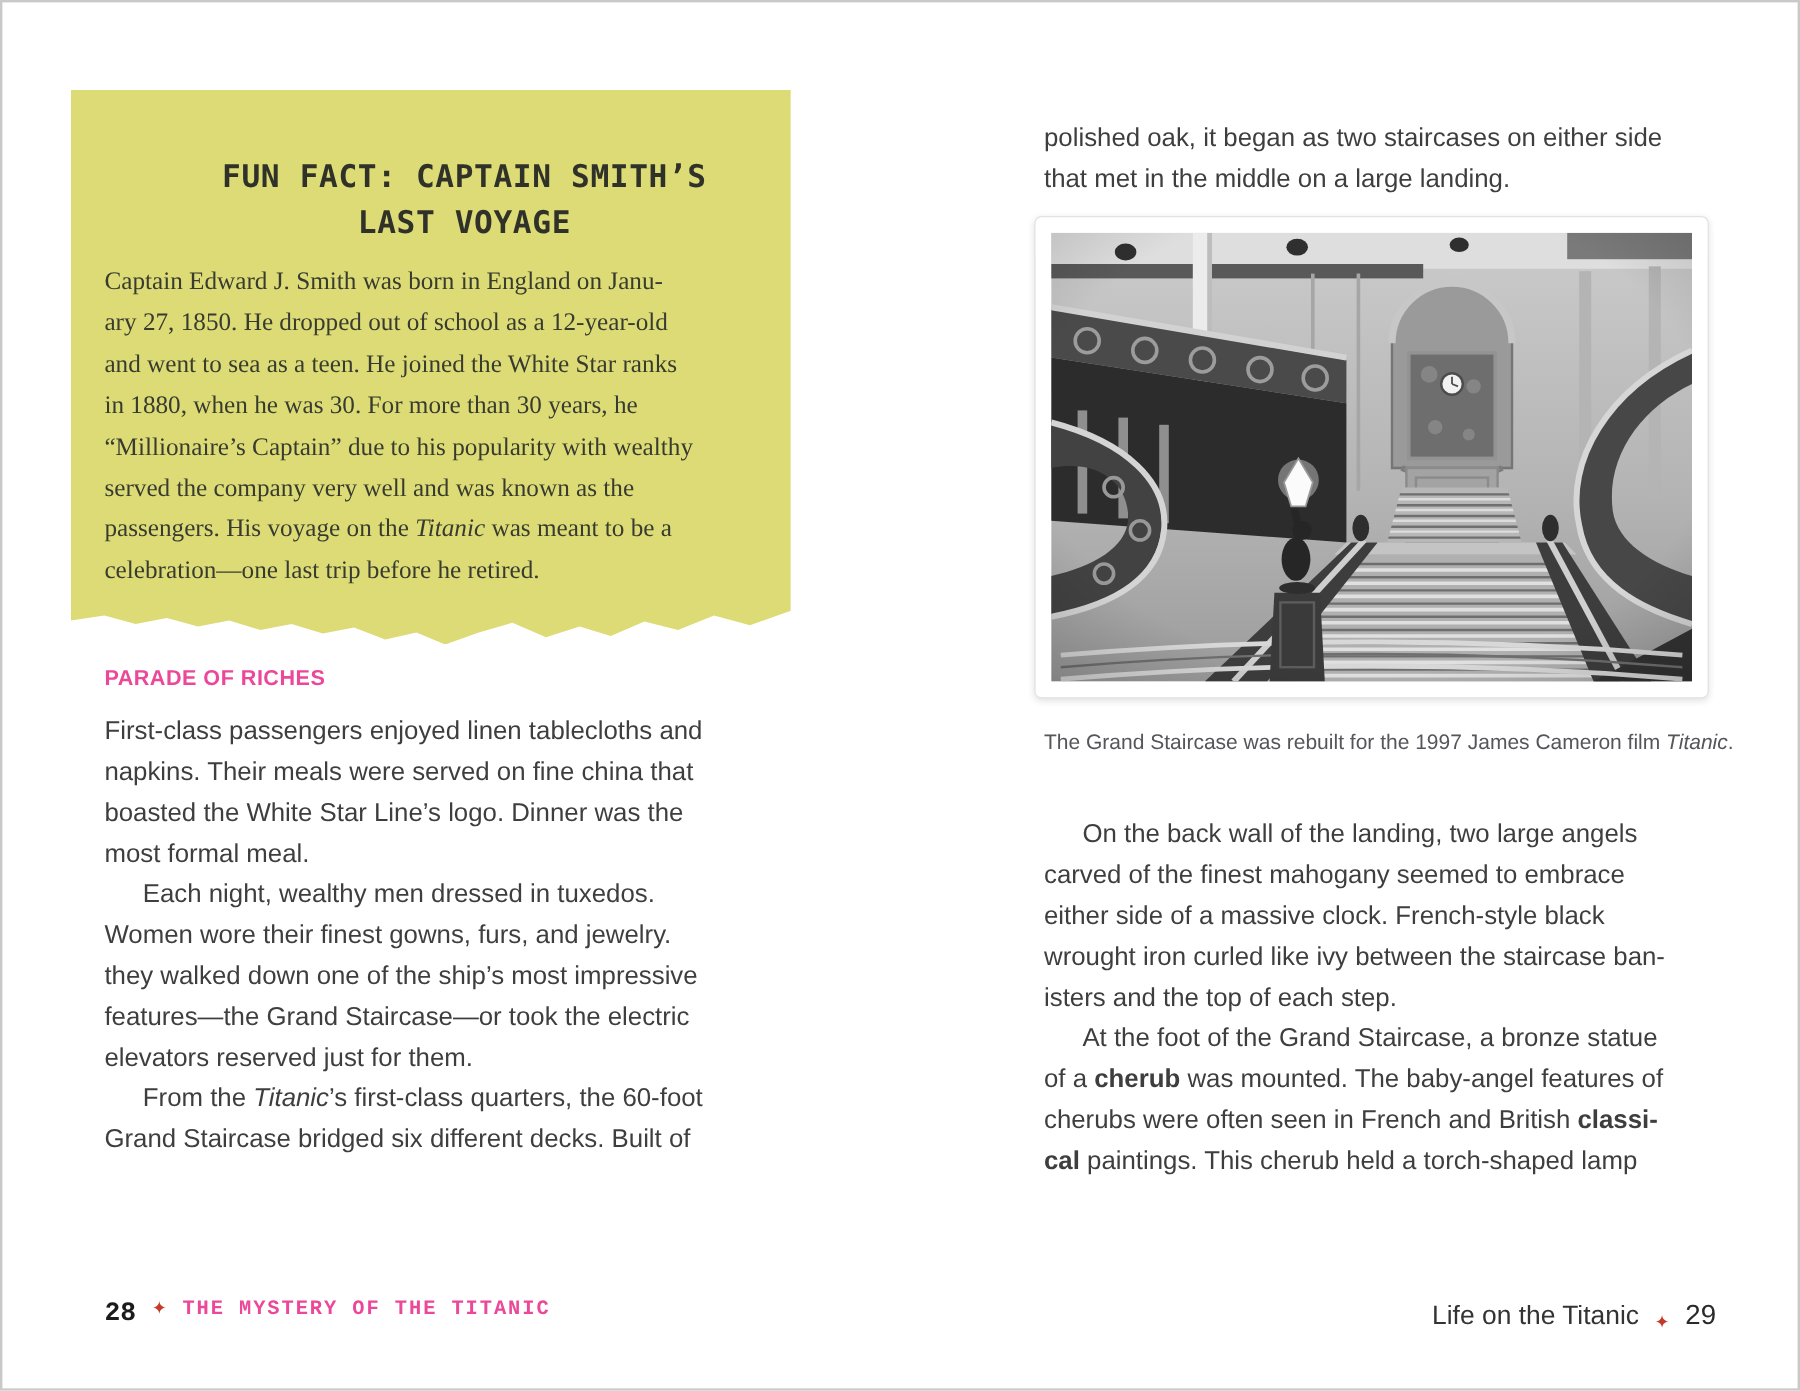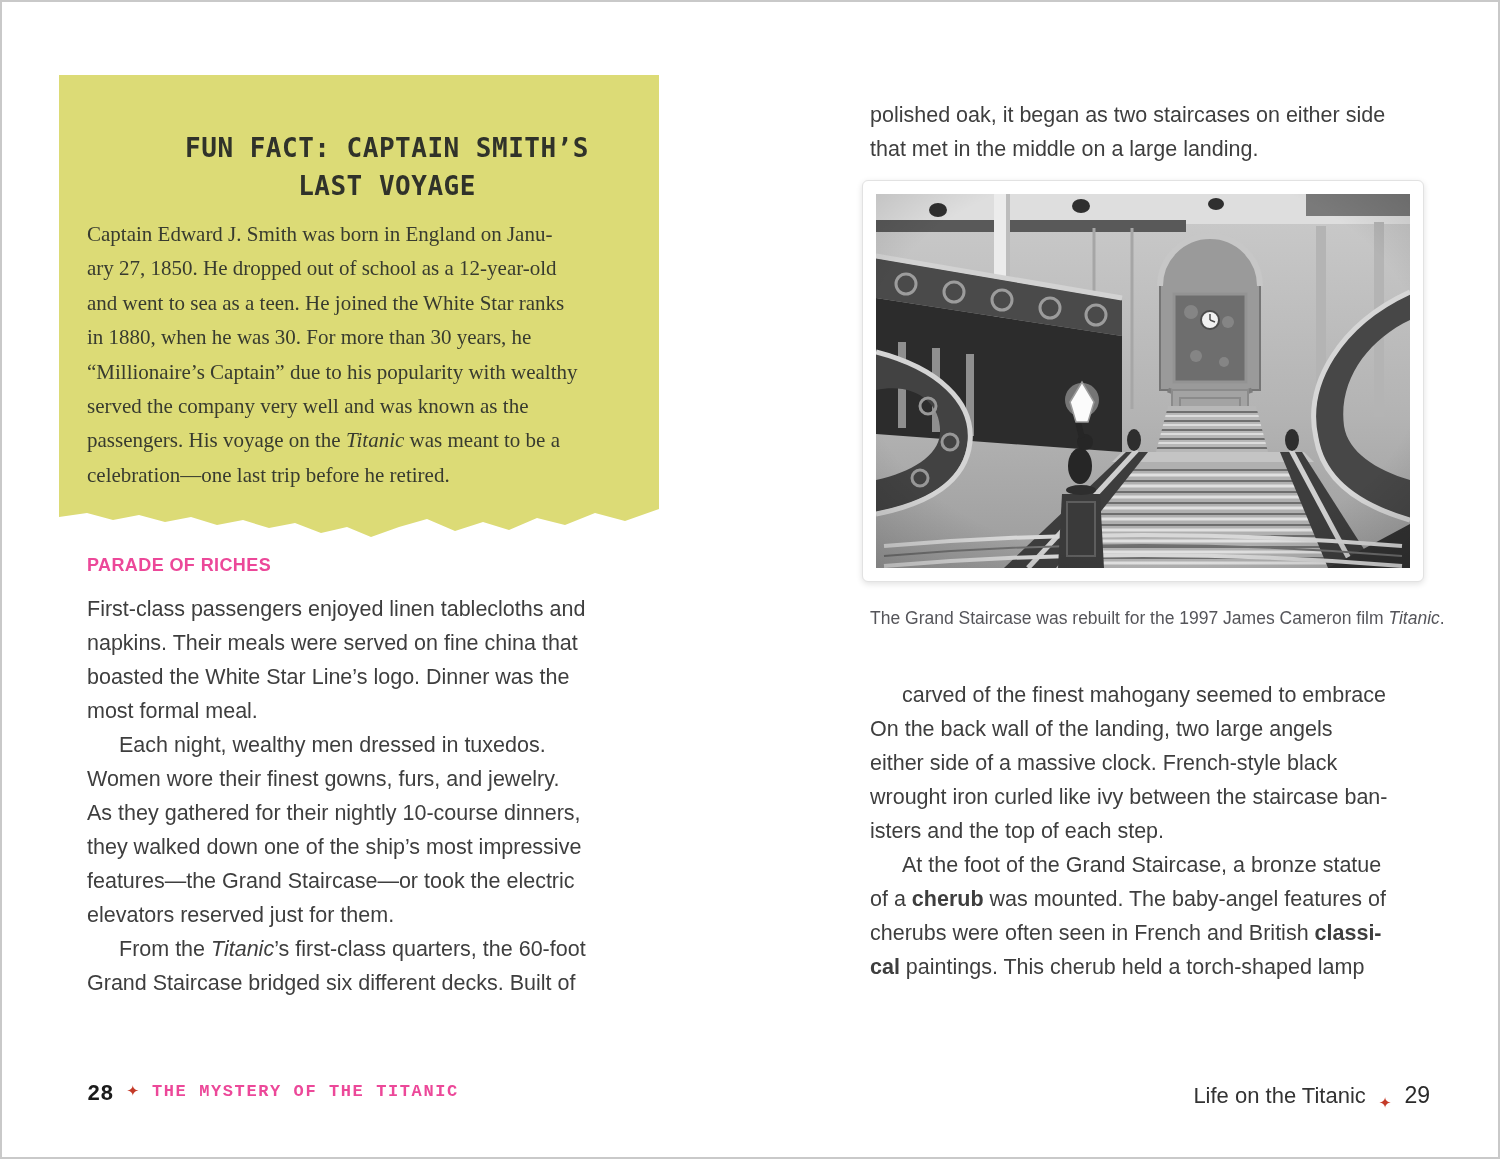--- a/index.html
+++ b/index.html
@@ -109,21 +109,20 @@
   <div id="left-body">
     <div class="para">
         <div class="tline">First-class passengers enjoyed linen tablecloths and</div>
         <div class="tline">napkins. Their meals were served on fine china that</div>
         <div class="tline">boasted the White Star Line’s logo. Dinner was the</div>
         <div class="tline">most formal meal.</div>
       </div>
     <div class="para indent">
         <div class="tline">Each night, wealthy men dressed in tuxedos.</div>
         <div class="tline">Women wore their finest gowns, furs, and jewelry.</div>
-        <div class="tline">As they gathered for their nightly 10-course dinners,</div>
         <div class="tline">they walked down one of the ship’s most impressive</div>
         <div class="tline">features—the Grand Staircase—or took the electric</div>
         <div class="tline">elevators reserved just for them.</div>
       </div>
     <div class="para indent">
         <div class="tline">From the <span class="i">Titanic</span>’s first-class quarters, the 60-foot</div>
         <div class="tline">Grand Staircase bridged six different decks. Built of</div>
       </div>
   </div>
 
@@ -272,22 +271,22 @@
       <polygon points="194,208 206,188 218,208 212,228 200,228" fill="#fbfbfb" stroke="#999999" stroke-width="1.5"></polygon>
 
       <rect x="0" y="0" width="534" height="374" fill="url(#vign)"></rect>
     </svg>
   </div>
 
   <div id="photo-caption">The Grand Staircase was rebuilt for the 1997 James Cameron film <span class="i">Titanic</span>.</div>
 
   <div id="right-body">
     <div class="para indent">
+        <div class="tline">On the back wall of the landing, two large angels</div>
         <div class="tline">carved of the finest mahogany seemed to embrace</div>
-        <div class="tline">On the back wall of the landing, two large angels</div>
         <div class="tline">either side of a massive clock. French-style black</div>
         <div class="tline">wrought iron curled like ivy between the staircase ban-</div>
         <div class="tline">isters and the top of each step.</div>
       </div>
     <div class="para indent">
         <div class="tline">At the foot of the Grand Staircase, a bronze statue</div>
         <div class="tline">of a <span class="b">cherub</span> was mounted. The baby-angel features of</div>
         <div class="tline">cherubs were often seen in French and British <span class="b">classi-</span></div>
         <div class="tline"><span class="b">cal</span> paintings. This cherub held a torch-shaped lamp</div>
       </div>

